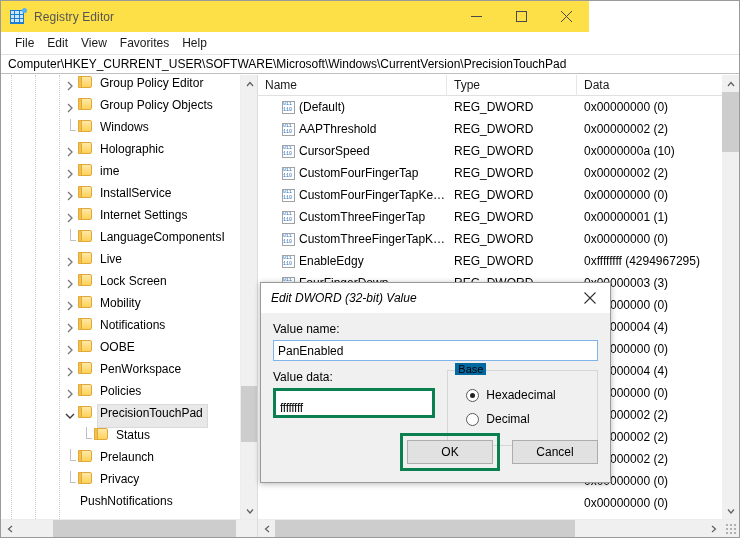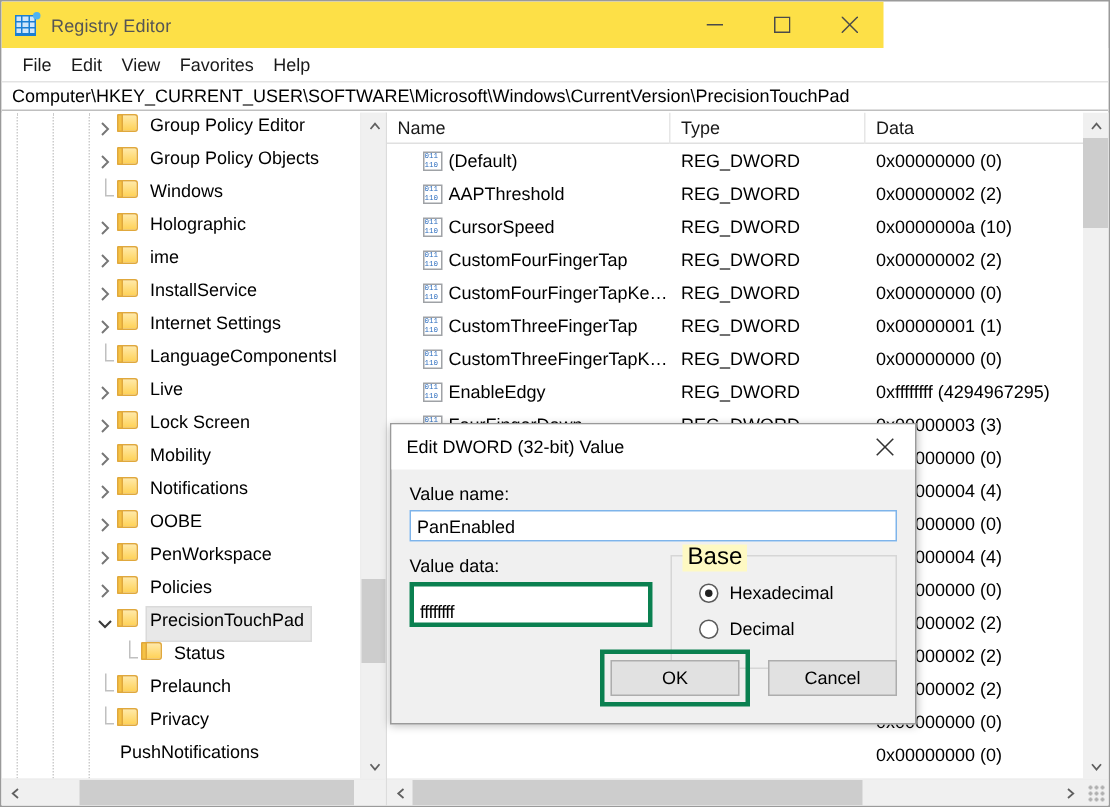--- a/index.html
+++ b/index.html
@@ -338,21 +338,21 @@
     background: #f0f0f0;
     border: 1px solid #9a9a9a;
     box-shadow: 0 1px 6px rgba(0,0,0,.28);
     z-index: 20;
   }
   .dlg-title {
     height: 30px;
     background: #ffffff;
     display: flex; align-items: center;
     padding-left: 10px;
-    font-size: 12px; color: #000;
+    font-size: 12px; color: #000; font-style: italic;
   }
   .dlg-close {
     position: absolute; right: 0; top: 0;
     width: 40px; height: 30px;
     display: flex; align-items: center; justify-content: center;
     color: #333;
   }
   .dlg-body {
     position: relative;
     padding: 9px 12px 0 12px;
@@ -387,23 +387,23 @@
   }
   .base-group {
     position: relative;
     width: 152px; height: 76px;
     margin-left: 8px;
     border: 1px solid #d6d6d6;
     padding: 12px 0 0 10px;
   }
   .base-legend {
     position: absolute; left: 7px; top: -8px;
-    background: #fef9c3;
+    background: #0369a1;
     padding: 0 3px;
-    font-size: 16px; color: #000;
+    font-size: 11px; color: #000;
   }
   .radio-row {
     display: flex; align-items: center;
     height: 24px;
     padding-left: 8px;
   }
   .radio {
     width: 13px; height: 13px; flex: none;
     border: 1px solid #5a5a5a;
     border-radius: 50%;

